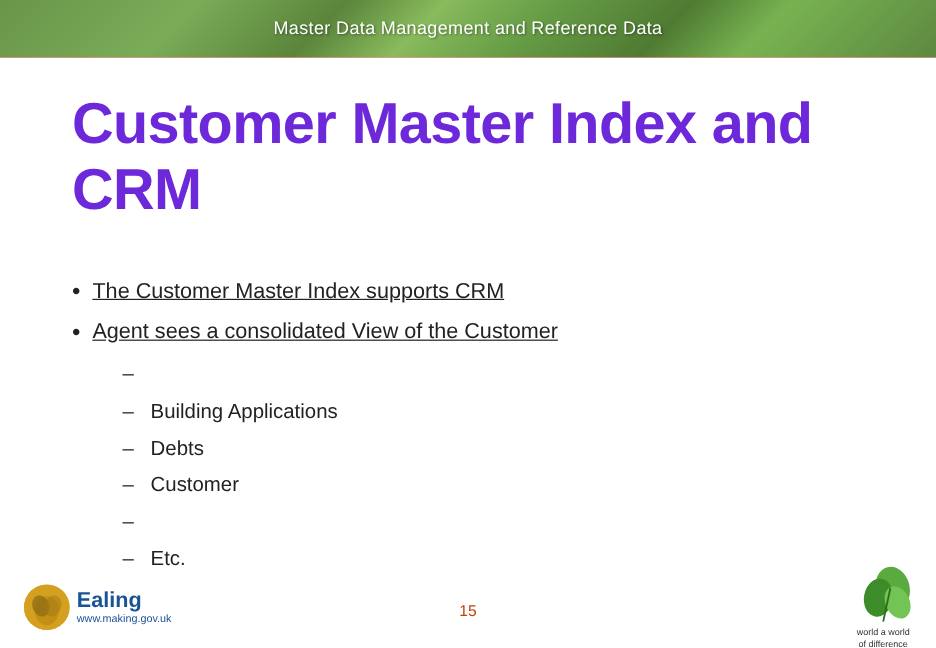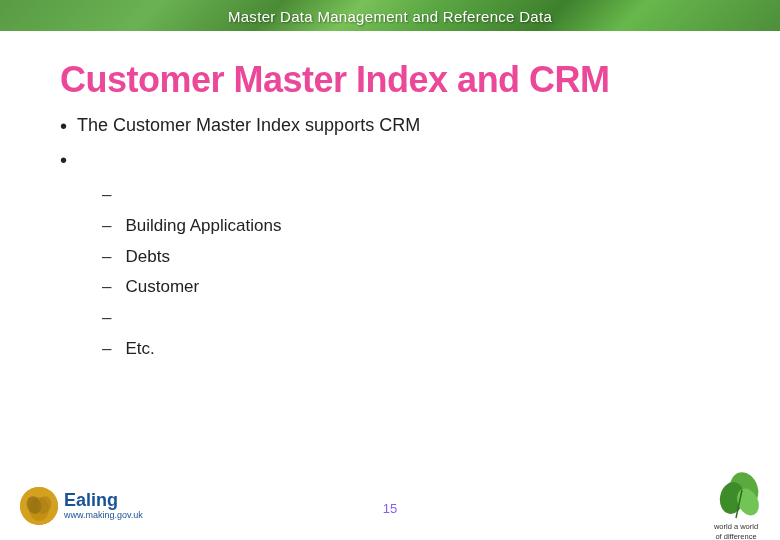--- a/index.html
+++ b/index.html
@@ -16,24 +16,24 @@
     .slide-container {
       width: 780px;
       height: 540px;
       position: relative;
       background: #ffffff;
     }
 
     
     .top-banner {
       width: 100%;
-      height: 31px;
+      height: 48px;
       position: relative;
       overflow: hidden;
-      background: #4d7c0f;
+      background: #ef4444;
     }
 
     .top-banner-bg {
       width: 100%;
       height: 100%;
       background: linear-gradient(135deg,
         #5a9e4a 0%, #6db85a 20%, #4a8c3a 35%,
         #7ec860 45%, #5aaa48 55%, #3d8030 70%,
         #6abf52 80%, #4d9040 100%);
       opacity: 0.9;
@@ -51,24 +51,24 @@
       text-shadow: 1px 1px 2px rgba(0,0,0,0.4);
       letter-spacing: 0.3px;
     }
 
     
     .main-content {
       padding: 28px 60px 20px 60px;
     }
 
     .slide-title {
-      font-size: 36px;
+      font-size: 48px;
       font-weight: bold;
-      color: #ec4899;
-      margin-bottom: 12px;
+      color: #6d28d9;
+      margin-bottom: 44px;
       letter-spacing: -0.5px;
     }
 
     .bullet-section {
       margin-bottom: 16px;
     }
 
     .bullet-item {
       font-size: 18px;
       color: #222222;
@@ -79,20 +79,21 @@
     }
 
     .bullet-dot {
       font-size: 20px;
       line-height: 1.3;
       flex-shrink: 0;
     }
 
     .bullet-text {
       line-height: 1.4;
+      text-decoration: underline;
     }
 
     
     .sub-list {
       margin-top: 10px;
       margin-left: 42px;
     }
 
     .sub-item {
       font-size: 17px;
@@ -157,21 +158,21 @@
       color: #1a5296;
       line-height: 1.4;
     }
 
     .page-number {
       position: absolute;
       bottom: 24px;
       left: 50%;
       transform: translateX(-50%);
       font-size: 13px;
-      color: #8b5cf6;
+      color: #c2410c;
       text-align: right;
     }
 
     .logo-right {
       display: flex;
       flex-direction: column;
       align-items: center;
     }
 
     .leaf-icon {
@@ -202,20 +203,21 @@
 
     <div class="bullet-section">
 
       <div class="bullet-item">
         <span class="bullet-dot">•</span>
         <span class="bullet-text">The Customer Master Index supports CRM</span>
       </div>
 
       <div class="bullet-item">
         <span class="bullet-dot">•</span>
+        <span class="bullet-text">Agent sees a consolidated View of the Customer</span>
       </div>
 
       <div class="sub-list">
 
         <div class="sub-item">
           <span class="dash">–</span>
         </div>
 
         <div class="sub-item">
           <span class="dash">–</span>

